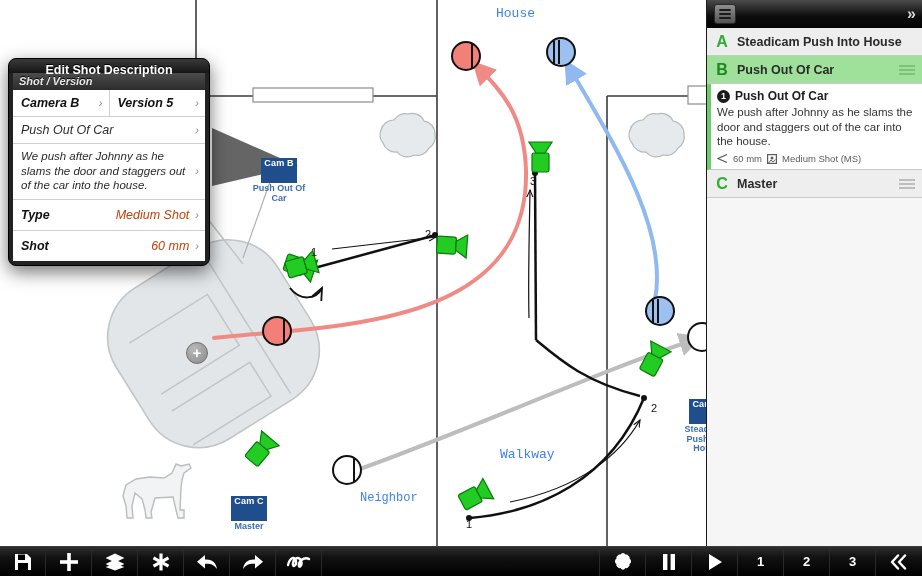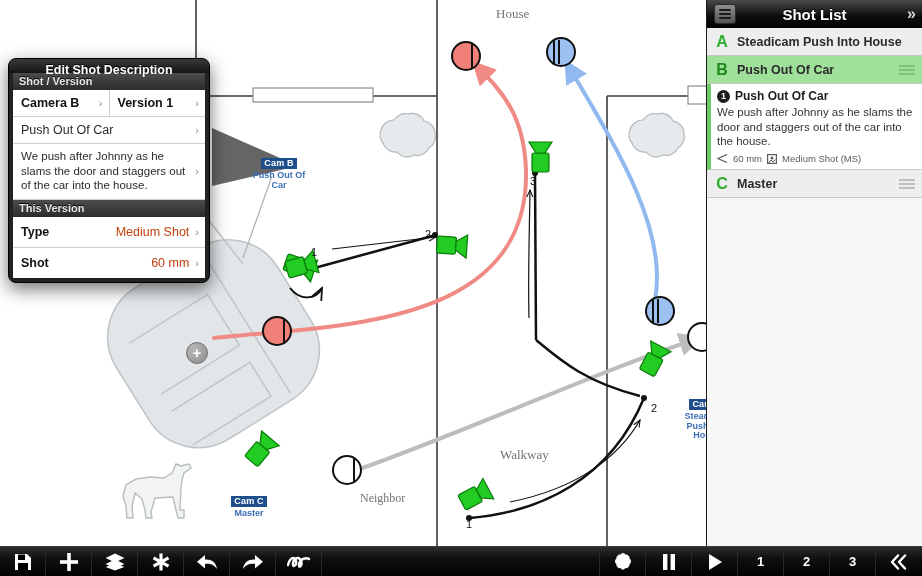--- a/index.html
+++ b/index.html
@@ -7,44 +7,44 @@
     width: 922px; height: 576px; overflow: hidden;
     font-family: "Liberation Sans", sans-serif;
     background: #ffffff;
   }
   #app { position: relative; width: 922px; height: 576px; overflow: hidden; background:#fff; }
 
   
   #canvas { position:absolute; left:0; top:0; width:922px; height:546px; background:#fff; overflow:hidden; }
   #canvas svg { position:absolute; left:0; top:0; }
 
-  .diag-label { position:absolute; font-size:13px; color:#737373; font-family:Liberation Serif, serif; white-space:nowrap; }
+  .diag-label { position:absolute; font-size:13px; color:#3b82f6; font-family:Liberation Mono, monospace; white-space:nowrap; }
 
   .cam-tag { position:absolute; text-align:center; line-height:1.15; }
   .cam-tag .tag-name {
     display:inline-block; background:#1f4e8c; color:#ffffff;
-    font-size:9px; font-weight:bold; padding:0px 3px 1px 3px; letter-spacing:0.2px;
+    font-size:9px; font-weight:bold; padding:0px 3px 15px 3px; letter-spacing:0.2px;
   }
   .cam-tag .tag-desc { display:block; color:#3c6fb5; font-size:9px; font-weight:bold; line-height:1.05; margin-top:1px; }
 
   
   #popover {
     position:absolute; left:8px; top:58px; width:202px;
     background:#111; border-radius:8px;
     box-shadow: 0 6px 18px rgba(0,0,0,0.55);
     overflow:hidden; z-index:40;
     border:1px solid #000;
   }
   #popover .pop-title {
     height:14px; line-height:23px; text-align:center; color:#fff;
     font-size:12.5px; font-weight:bold;
     background:linear-gradient(to bottom,#3a3a3a 0%, #151515 100%);
     text-shadow:0 -1px 0 #000;
   }
-  .pop-body { background:#222; padding:0 4px 4px 4px; }
+  .pop-body { background:#222; padding:0 4px 4px 4px;font-style:italic; }
   .sec-head {
     height:17px; line-height:17px; color:#e8e8e8; font-size:11px; font-weight:bold;
     padding-left:6px; text-shadow:0 -1px 0 #000;
     background:linear-gradient(to bottom,#4c4c4c 0%, #2c2c2c 100%);
   }
   .row { background:#fff; display:flex; align-items:flex-end; border-bottom:1px solid #cfcfcf; }
   .row:last-child { border-bottom:none; }
   .cell { flex:1; display:flex; align-items:center; padding:5px 4px 5px 8px; min-height:26px; }
   .cell.bordered { border-right:1px solid #cfcfcf; }
   .cell .lbl { font-size:12.5px; color:#111; font-weight:bold; }
@@ -282,40 +282,39 @@
     <div class="pop-title">Edit Shot Description</div>
     <div class="pop-body">
 
       <div class="sec-head">Shot / Version</div>
       <div class="row">
         <div class="cell bordered">
           <span class="lbl">Camera B</span>
           <span class="chev" style="margin-left:auto;">›</span>
         </div>
         <div class="cell">
-          <span class="lbl">Version 1</span>
+          <span class="lbl">Version 5</span>
           <span class="chev" style="margin-left:auto;">›</span>
         </div>
       </div>
 
       <div class="row">
         <div class="cell">
           <span class="desc-text" style="font-size:12.5px;">Push Out Of Car</span>
           <span class="chev" style="margin-left:auto;">›</span>
         </div>
       </div>
 
       <div class="row desc">
         <div class="cell">
           <span class="desc-text">We push after Johnny as he slams the door and staggers out of the car into the house.</span>
           <span class="chev" style="margin-left:auto; align-self:center;">›</span>
         </div>
       </div>
 
-      <div class="sec-head">This Version</div>
       <div class="row">
         <div class="cell" style="min-height:30px;">
           <span class="lbl">Type</span>
           <span class="val">Medium Shot</span>
           <span class="chev">›</span>
         </div>
       </div>
       <div class="row">
         <div class="cell" style="min-height:30px;">
           <span class="lbl">Shot</span>
@@ -327,21 +326,20 @@
   </div>
   <div class="pop-plus" style="position:absolute; left:186px; top:342px;">+</div>
 
   <div id="sidebar">
     <div class="sl-header">
       <div class="menu-btn">
           <i></i>
           <i></i>
           <i></i>
         </div>
-      <div class="sl-title">Shot List</div>
       <div class="collapse">»</div>
     </div>
 
     <div class="shot-row">
       <span class="letter">A</span>
       <span class="sname">Steadicam Push Into House</span>
     </div>
 
     <div class="shot-row selected">
       <span class="letter">B</span>

